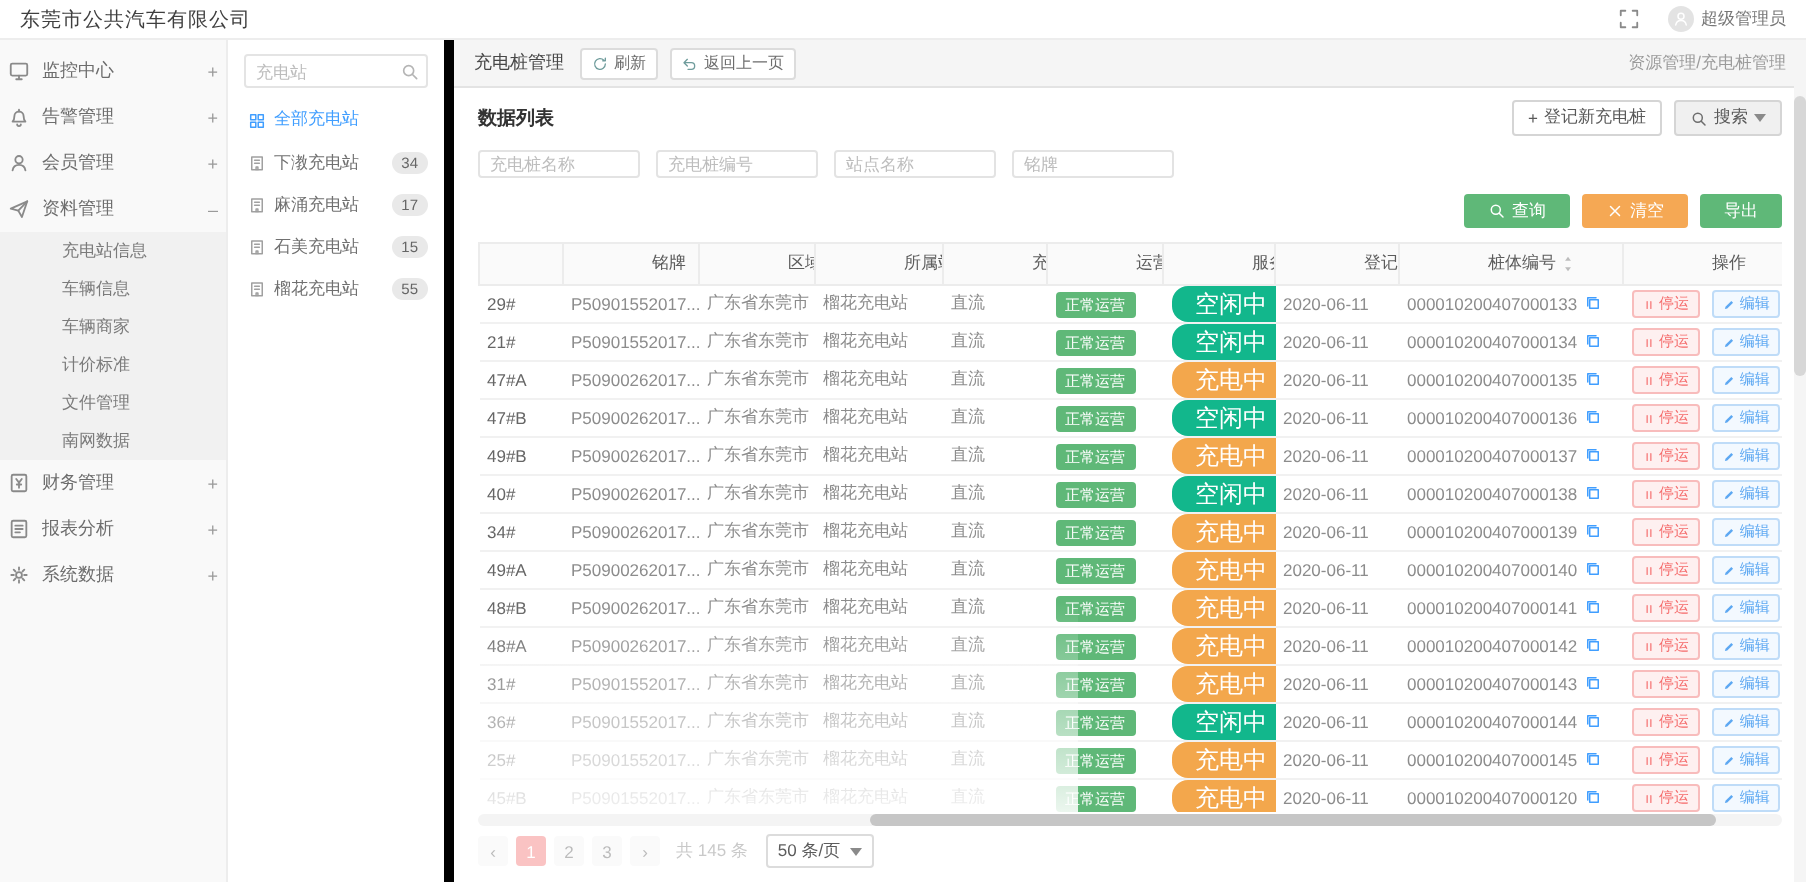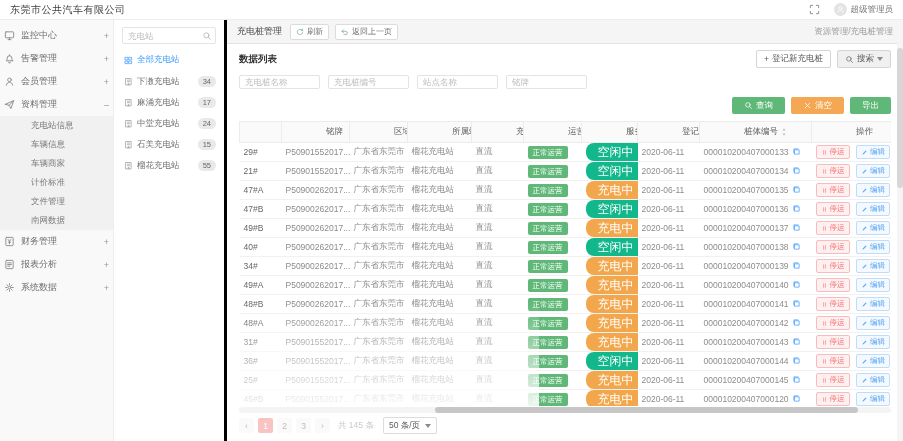--- a/index.html
+++ b/index.html
@@ -32,21 +32,21 @@
   .side-group { height:23px; display:flex; align-items:center; padding:0 4px; gap:6px;
                 color:#6d6d6d; cursor:pointer; }
   .side-group .sicon { width:11px; height:11px; color:#8a8a8a; flex:none; }
   .side-group .slabel { flex:1; font-size:9px; }
   .side-group .stoggle { color:#9a9a9a; font-size:9px; }
   .side-sub { height:19px; display:flex; align-items:center; padding-left:31px;
               font-size:8.5px; color:#7b7b7b; background:#f1f1f1; cursor:pointer; }
   .side-sub.active { background:#ffffff; color:#555; }
 
   
-  .stations { width:113px; background:#fff; border-right:3px solid #000000; flex:none; }
+  .stations { width:113px; background:#fff; border-right:5px solid #000000; flex:none; }
   .st-search { margin:7px 8px 4px; position:relative; }
   .st-search input { width:100%; height:17px; border:1px solid #e4e4e4; border-radius:2px;
                      font-size:8.5px; padding:0 16px 0 5px; color:#666; outline:none;
                      font-family:inherit; }
   .st-search input::placeholder { color:#bdbdbd; }
   .st-search .ic { position:absolute; right:4px; top:3.5px; width:10px; height:10px; color:#b5b5b5; }
   .st-all { display:flex; align-items:center; gap:4px; padding:6px 10px 5px; color:#409eff;
             font-size:8.5px; cursor:pointer; }
   .st-all .ic { width:9px; height:9px; color:#409eff; }
   .station-item { display:flex; align-items:center; gap:4px; padding:0 8px 0 10px; height:21px;
@@ -301,30 +301,20 @@
   </div>
         <div class="station-item">
     <span class="sticon ic">
             <svg viewBox="0 0 12 12" fill="none" stroke="currentColor" stroke-width="1" stroke-linecap="round" stroke-linejoin="round">
               <rect x="2.5" y="2" width="7" height="8.5"></rect>
               <path d="M4.4 4.2h3.2M4.4 6.2h3.2M5.4 10.5V8.6h1.2v1.9"></path>
             </svg>
           </span>
     <span class="stname">麻涌充电站</span>
     <span class="stcount">17</span>
-  </div>
-        <div class="station-item">
-    <span class="sticon ic">
-            <svg viewBox="0 0 12 12" fill="none" stroke="currentColor" stroke-width="1" stroke-linecap="round" stroke-linejoin="round">
-              <rect x="2.5" y="2" width="7" height="8.5"></rect>
-              <path d="M4.4 4.2h3.2M4.4 6.2h3.2M5.4 10.5V8.6h1.2v1.9"></path>
-            </svg>
-          </span>
-    <span class="stname">中堂充电站</span>
-    <span class="stcount">24</span>
   </div>
         <div class="station-item">
     <span class="sticon ic">
             <svg viewBox="0 0 12 12" fill="none" stroke="currentColor" stroke-width="1" stroke-linecap="round" stroke-linejoin="round">
               <rect x="2.5" y="2" width="7" height="8.5"></rect>
               <path d="M4.4 4.2h3.2M4.4 6.2h3.2M5.4 10.5V8.6h1.2v1.9"></path>
             </svg>
           </span>
     <span class="stname">石美充电站</span>
     <span class="stcount">15</span>

